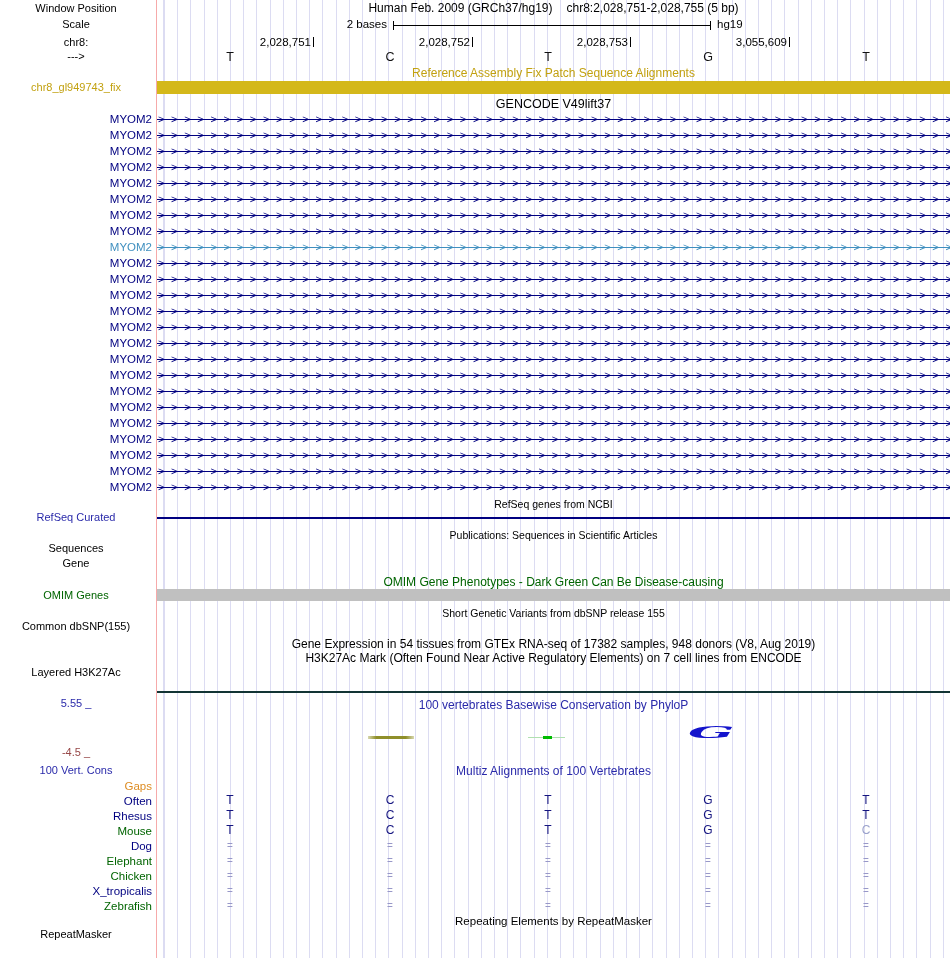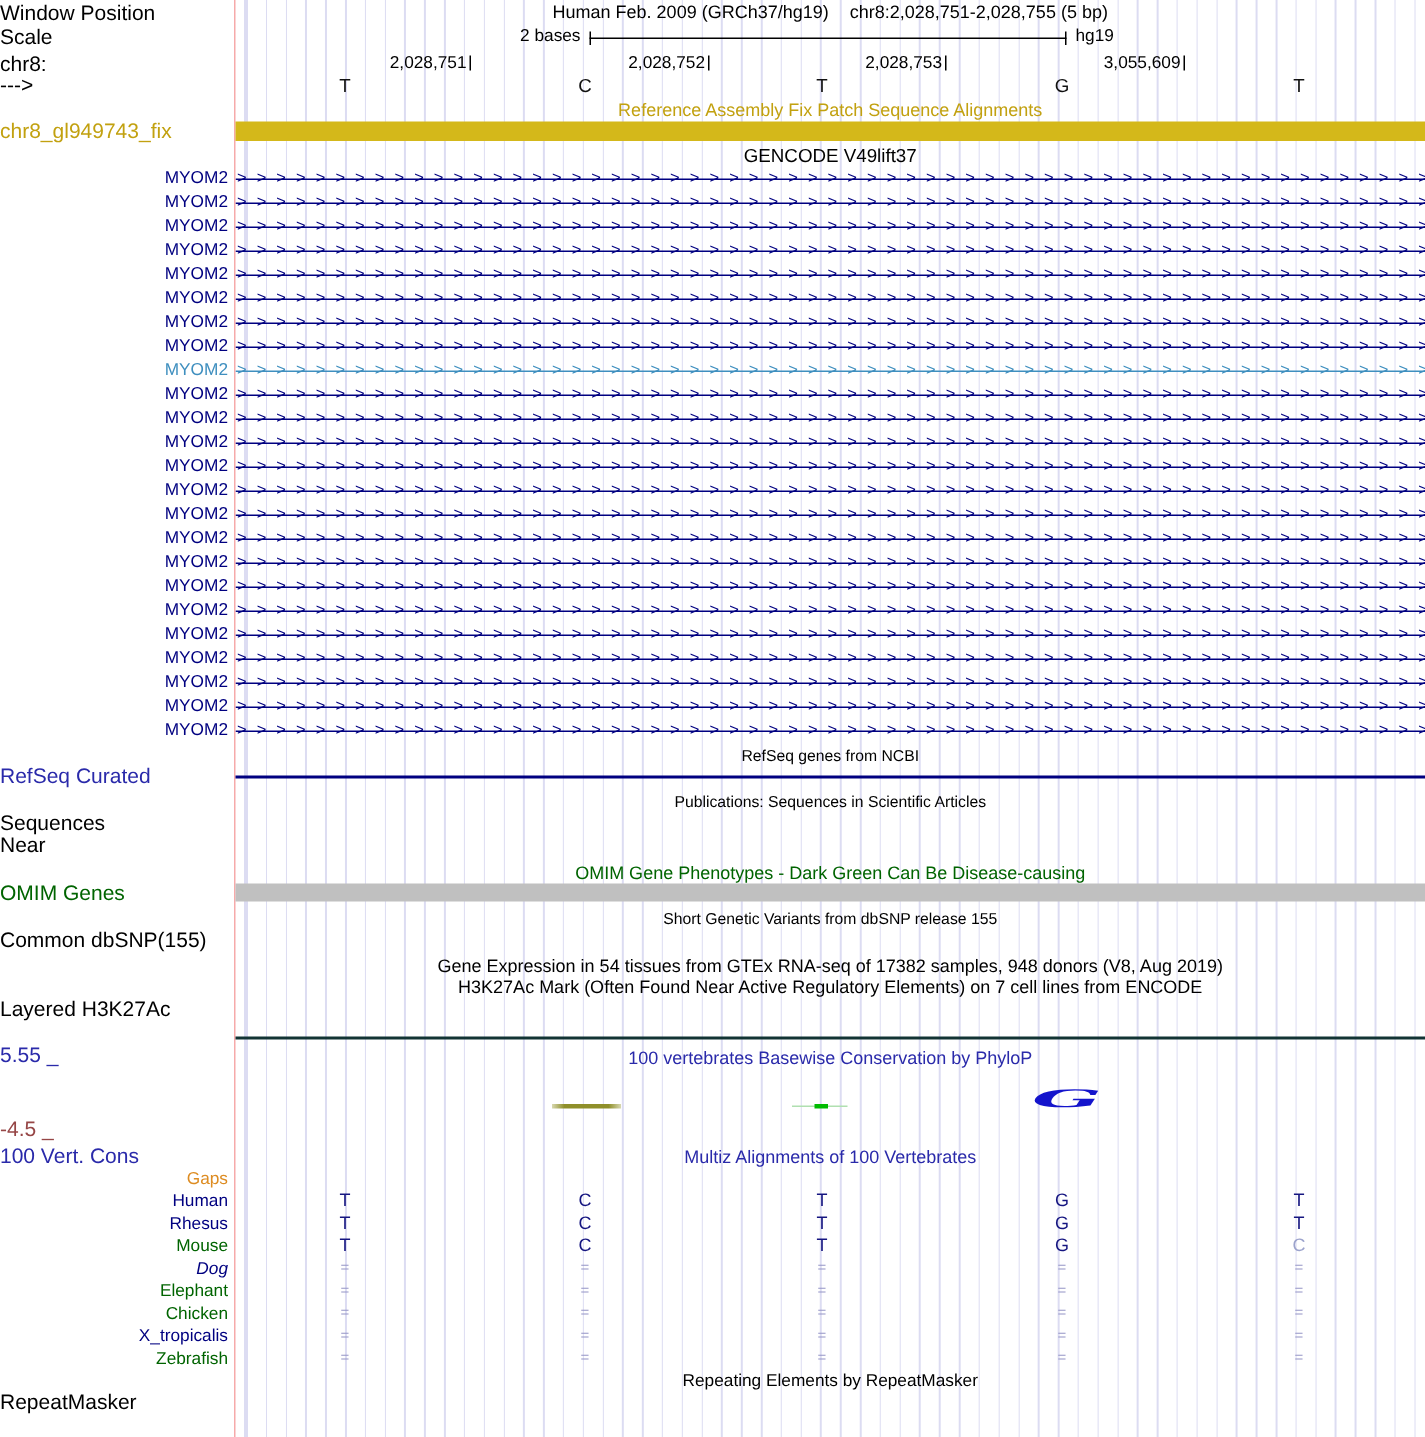--- a/index.html
+++ b/index.html
@@ -2,21 +2,21 @@
 <html><head>
 <meta charset="utf-8">
 <style>
   html,body{margin:0;padding:0;background:#fff;}
   #canvas{position:relative;width:950px;height:958px;background:#fff;overflow:hidden;
           font-family:"Liberation Sans",sans-serif;color:#000;}
   .grid{position:absolute;left:157px;top:0;width:793px;height:958px;
         background:repeating-linear-gradient(90deg,#DCDCF2 0 1px,transparent 1px 13.2px);
         background-position:7px 0;}
   .pinkline{position:absolute;left:156px;top:0;width:1px;height:958px;background:#F6AAAA;}
-  .lbl{position:absolute;left:0;width:152px;text-align:left;font-size:14px;line-height:13px;
+  .lbl{position:absolute;left:0;width:152px;text-align:center;font-size:11px;line-height:13px;
        white-space:nowrap;z-index:3;}
   .ctr{position:absolute;left:157px;width:793px;text-align:center;font-size:12px;line-height:14px;
        white-space:nowrap;z-index:3;}
   .small{font-size:10.5px;}
   .bar{position:absolute;left:157px;width:793px;z-index:2;}
   .hline{position:absolute;left:157px;width:793px;z-index:2;}
   .tick{position:absolute;width:1px;background:#000;z-index:3;}
   .num{position:absolute;width:74px;text-align:right;font-size:11.5px;line-height:13px;z-index:3;}
   .blue{color:#2A2AAA;}
   .gold{color:#C2A110;}
@@ -194,21 +194,21 @@
         <div style="position: absolute; left: 1px; top: 0px; font-size: 11px; line-height: 17px; letter-spacing: 6.7px; white-space: nowrap; color: rgb(0, 0, 128);">&gt;&gt;&gt;&gt;&gt;&gt;&gt;&gt;&gt;&gt;&gt;&gt;&gt;&gt;&gt;&gt;&gt;&gt;&gt;&gt;&gt;&gt;&gt;&gt;&gt;&gt;&gt;&gt;&gt;&gt;&gt;&gt;&gt;&gt;&gt;&gt;&gt;&gt;&gt;&gt;&gt;&gt;&gt;&gt;&gt;&gt;&gt;&gt;&gt;&gt;&gt;&gt;&gt;&gt;&gt;&gt;&gt;&gt;&gt;&gt;&gt;&gt;&gt;&gt;&gt;&gt;&gt;&gt;&gt;&gt;</div>
       </div>
     </div>
 
   <div class="ctr small" style="top:497px;">RefSeq genes from NCBI</div>
   <div class="lbl blue" style="top:511px;">RefSeq Curated</div>
   <div class="hline" style="top:517px;height:2px;background:#000080;"></div>
 
   <div class="ctr small" style="top:528px;">Publications: Sequences in Scientific Articles</div>
   <div class="lbl" style="top:542px;">Sequences</div>
-  <div class="lbl" style="top:557px;">Near</div>
+  <div class="lbl" style="top:557px;">Gene</div>
 
   <div class="ctr dgreen" style="top:575px;">OMIM Gene Phenotypes - Dark Green Can Be Disease-causing</div>
   <div class="lbl dgreen" style="top:589px;">OMIM Genes</div>
   <div class="bar" style="top:589px;height:12px;background:#C0C0C0;"></div>
 
   <div class="ctr small" style="top:606px;">Short Genetic Variants from dbSNP release 155</div>
   <div class="lbl" style="top:620px;">Common dbSNP(155)</div>
 
   <div class="ctr" style="top:637px;">Gene Expression in 54 tissues from GTEx RNA-seq of 17382 samples, 948 donors (V8, Aug 2019)</div>
   <div class="ctr" style="top:651px;">H3K27Ac Mark (Often Found Near Active Regulatory Elements) on 7 cell lines from ENCODE</div>
@@ -221,39 +221,39 @@
   <div style="position:absolute;left:368px;top:736px;width:46px;height:3px;z-index:3;
               background:linear-gradient(90deg,#D8D8B0,#8F8F2A 18%,#8F8F2A 82%,#D8D8B0);"></div>
   <div style="position:absolute;left:528px;top:737px;width:37px;height:1px;background:#B0E0B0;z-index:3;"></div>
   <div style="position:absolute;left:543px;top:736px;width:9px;height:3px;background:#00BB00;z-index:3;"></div>
   <div class="gmark">G</div>
   <div class="lbl maroon" style="top:746px;">-4.5 _</div>
 
   <div class="ctr blue" style="top:764px;">Multiz Alignments of 100 Vertebrates</div>
   <div id="multiz-rows">
       <div style="position: absolute; left: 0px; top: 780px; width: 152px; text-align: right; font-size: 11.5px; line-height: 13px; color: rgb(221, 140, 34); z-index: 3;">Gaps</div>
-      <div style="position: absolute; left: 0px; top: 795px; width: 152px; text-align: right; font-size: 11.5px; line-height: 13px; color: rgb(0, 0, 128); z-index: 3;">Human</div>
+      <div style="position: absolute; left: 0px; top: 795px; width: 152px; text-align: right; font-size: 11.5px; line-height: 13px; color: rgb(0, 0, 128); z-index: 3;">Often</div>
       <div style="position: absolute; left: 221px; top: 794px; width: 18px; text-align: center; font-size: 12px; line-height: 13px; color: rgb(21, 21, 128); z-index: 3;">T</div>
       <div style="position: absolute; left: 381px; top: 794px; width: 18px; text-align: center; font-size: 12px; line-height: 13px; color: rgb(21, 21, 128); z-index: 3;">C</div>
       <div style="position: absolute; left: 539px; top: 794px; width: 18px; text-align: center; font-size: 12px; line-height: 13px; color: rgb(21, 21, 128); z-index: 3;">T</div>
       <div style="position: absolute; left: 699px; top: 794px; width: 18px; text-align: center; font-size: 12px; line-height: 13px; color: rgb(21, 21, 128); z-index: 3;">G</div>
       <div style="position: absolute; left: 857px; top: 794px; width: 18px; text-align: center; font-size: 12px; line-height: 13px; color: rgb(21, 21, 128); z-index: 3;">T</div>
       <div style="position: absolute; left: 0px; top: 810px; width: 152px; text-align: right; font-size: 11.5px; line-height: 13px; color: rgb(0, 0, 128); z-index: 3;">Rhesus</div>
       <div style="position: absolute; left: 221px; top: 809px; width: 18px; text-align: center; font-size: 12px; line-height: 13px; color: rgb(21, 21, 128); z-index: 3;">T</div>
       <div style="position: absolute; left: 381px; top: 809px; width: 18px; text-align: center; font-size: 12px; line-height: 13px; color: rgb(21, 21, 128); z-index: 3;">C</div>
       <div style="position: absolute; left: 539px; top: 809px; width: 18px; text-align: center; font-size: 12px; line-height: 13px; color: rgb(21, 21, 128); z-index: 3;">T</div>
       <div style="position: absolute; left: 699px; top: 809px; width: 18px; text-align: center; font-size: 12px; line-height: 13px; color: rgb(21, 21, 128); z-index: 3;">G</div>
       <div style="position: absolute; left: 857px; top: 809px; width: 18px; text-align: center; font-size: 12px; line-height: 13px; color: rgb(21, 21, 128); z-index: 3;">T</div>
       <div style="position: absolute; left: 0px; top: 825px; width: 152px; text-align: right; font-size: 11.5px; line-height: 13px; color: rgb(0, 100, 0); z-index: 3;">Mouse</div>
       <div style="position: absolute; left: 221px; top: 824px; width: 18px; text-align: center; font-size: 12px; line-height: 13px; color: rgb(21, 21, 128); z-index: 3;">T</div>
       <div style="position: absolute; left: 381px; top: 824px; width: 18px; text-align: center; font-size: 12px; line-height: 13px; color: rgb(21, 21, 128); z-index: 3;">C</div>
       <div style="position: absolute; left: 539px; top: 824px; width: 18px; text-align: center; font-size: 12px; line-height: 13px; color: rgb(21, 21, 128); z-index: 3;">T</div>
       <div style="position: absolute; left: 699px; top: 824px; width: 18px; text-align: center; font-size: 12px; line-height: 13px; color: rgb(21, 21, 128); z-index: 3;">G</div>
       <div style="position: absolute; left: 857px; top: 824px; width: 18px; text-align: center; font-size: 12px; line-height: 13px; color: rgb(156, 163, 204); z-index: 3;">C</div>
-      <div style="position: absolute; left: 0px; top: 840px; width: 152px; text-align: right; font-size: 11.5px; line-height: 13px; color: rgb(0, 0, 128); z-index: 3; font-style: italic;">Dog</div>
+      <div style="position: absolute; left: 0px; top: 840px; width: 152px; text-align: right; font-size: 11.5px; line-height: 13px; color: rgb(0, 0, 128); z-index: 3;">Dog</div>
       <div style="position: absolute; left: 221px; top: 839px; width: 18px; text-align: center; font-size: 10px; line-height: 13px; color: rgb(152, 152, 200); z-index: 3;">=</div>
       <div style="position: absolute; left: 381px; top: 839px; width: 18px; text-align: center; font-size: 10px; line-height: 13px; color: rgb(152, 152, 200); z-index: 3;">=</div>
       <div style="position: absolute; left: 539px; top: 839px; width: 18px; text-align: center; font-size: 10px; line-height: 13px; color: rgb(152, 152, 200); z-index: 3;">=</div>
       <div style="position: absolute; left: 699px; top: 839px; width: 18px; text-align: center; font-size: 10px; line-height: 13px; color: rgb(152, 152, 200); z-index: 3;">=</div>
       <div style="position: absolute; left: 857px; top: 839px; width: 18px; text-align: center; font-size: 10px; line-height: 13px; color: rgb(152, 152, 200); z-index: 3;">=</div>
       <div style="position: absolute; left: 0px; top: 855px; width: 152px; text-align: right; font-size: 11.5px; line-height: 13px; color: rgb(0, 100, 0); z-index: 3;">Elephant</div>
       <div style="position: absolute; left: 221px; top: 854px; width: 18px; text-align: center; font-size: 10px; line-height: 13px; color: rgb(152, 152, 200); z-index: 3;">=</div>
       <div style="position: absolute; left: 381px; top: 854px; width: 18px; text-align: center; font-size: 10px; line-height: 13px; color: rgb(152, 152, 200); z-index: 3;">=</div>
       <div style="position: absolute; left: 539px; top: 854px; width: 18px; text-align: center; font-size: 10px; line-height: 13px; color: rgb(152, 152, 200); z-index: 3;">=</div>
       <div style="position: absolute; left: 699px; top: 854px; width: 18px; text-align: center; font-size: 10px; line-height: 13px; color: rgb(152, 152, 200); z-index: 3;">=</div>

